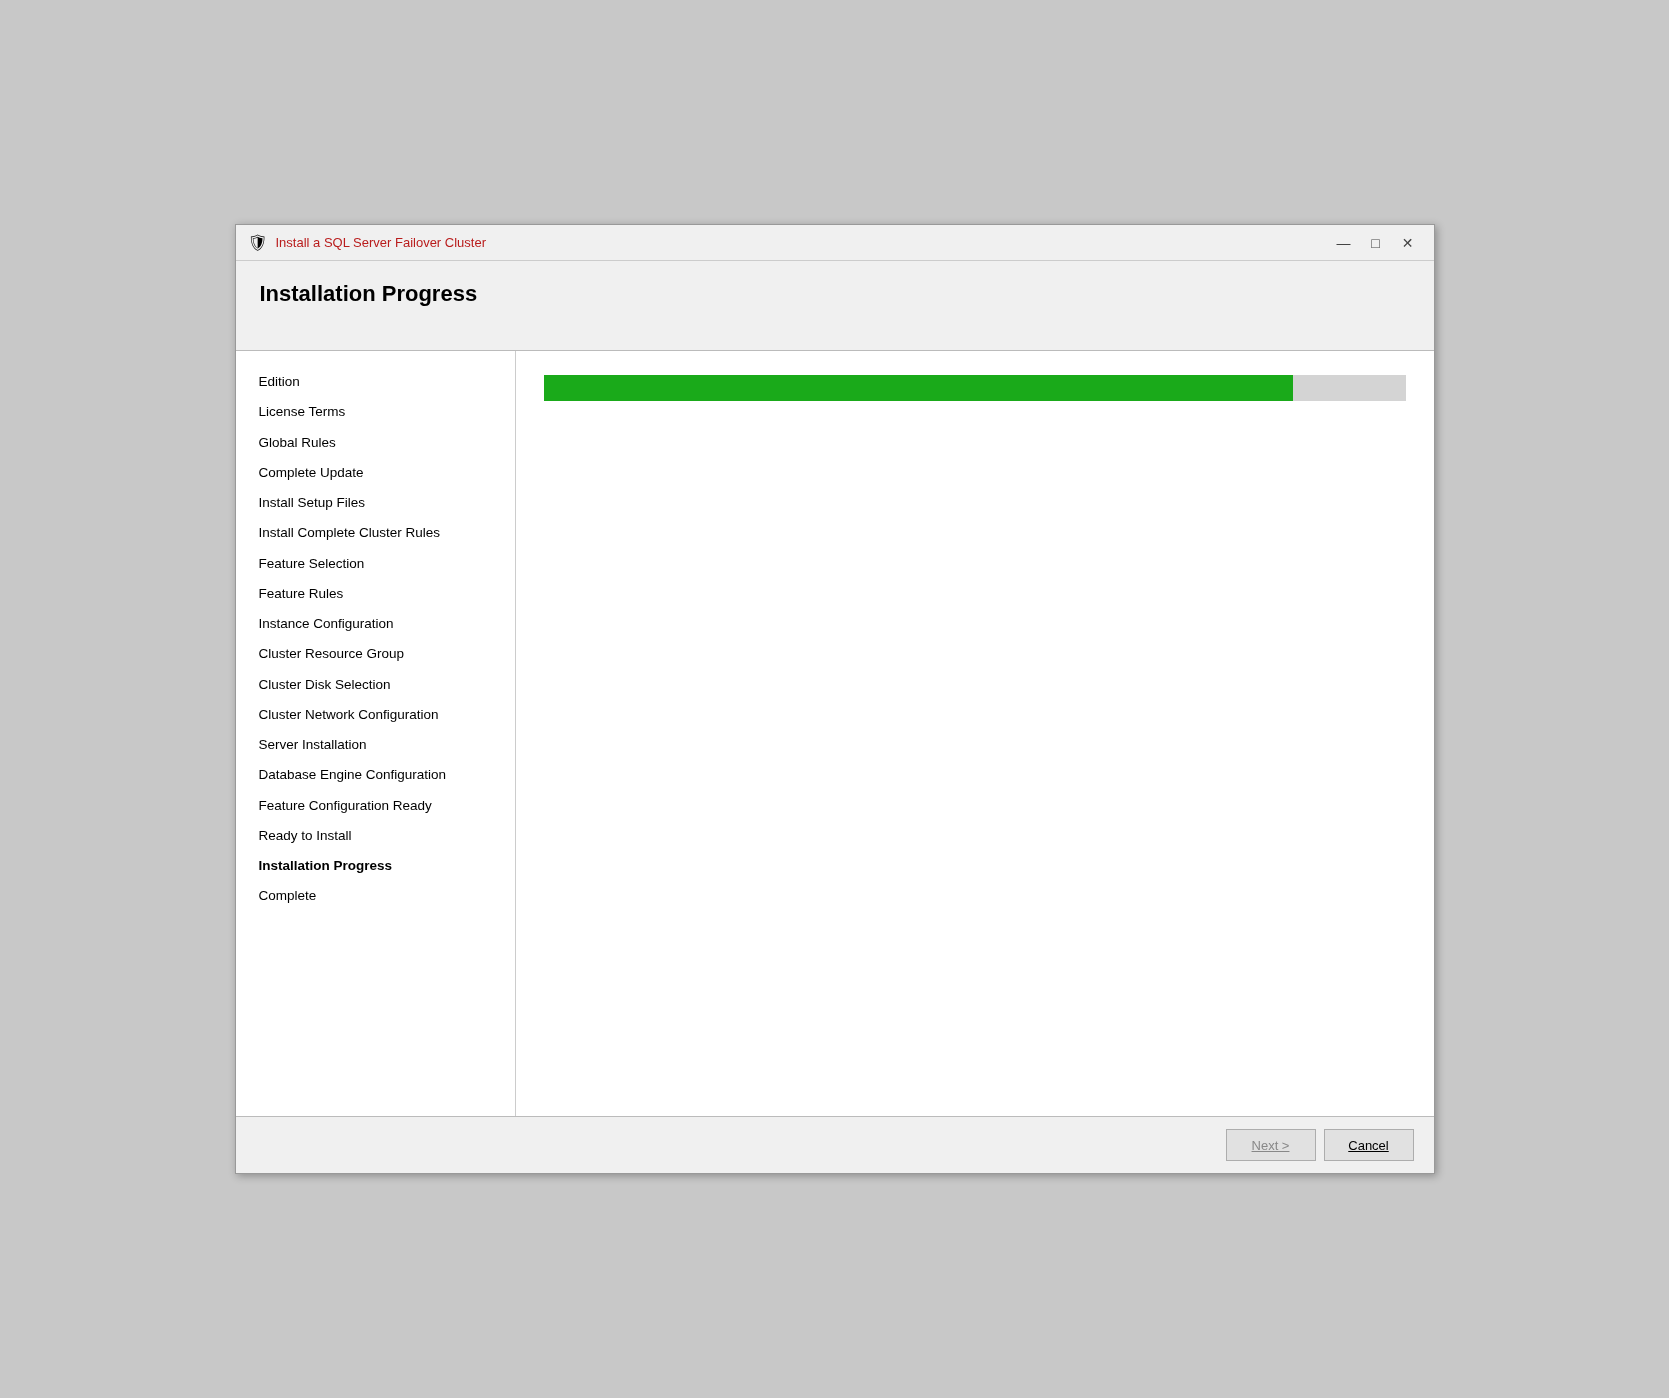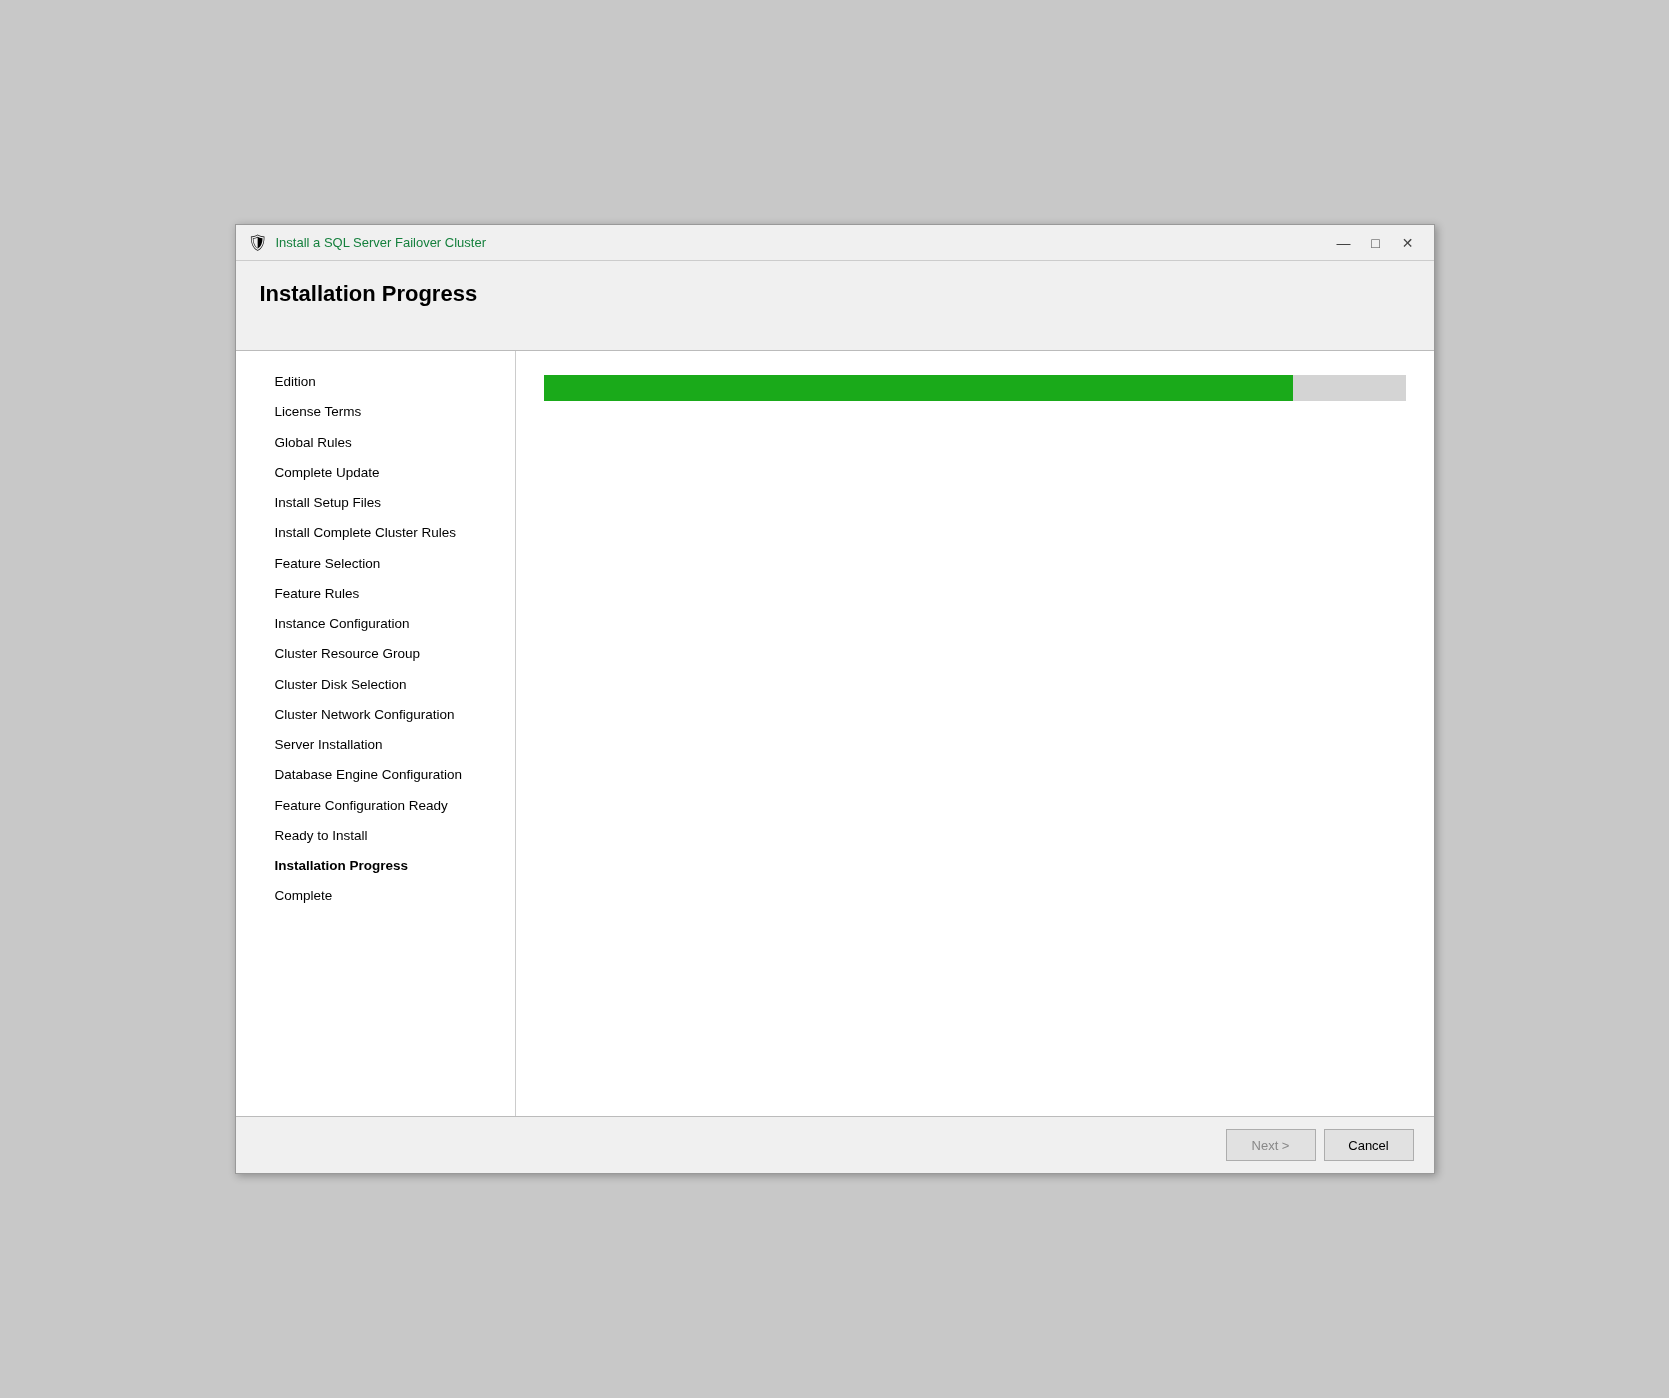--- a/index.html
+++ b/index.html
@@ -43,21 +43,21 @@
       gap: 8px;
     }
 
     .title-bar-icon {
       width: 20px;
       height: 20px;
     }
 
     .title-bar-text {
       font-size: 13px;
-      color: #15803d;
+      color: #b91c1c;
     }
 
     .title-bar-controls {
       display: flex;
       gap: 4px;
     }
 
     .title-bar-btn {
       width: 28px;
       height: 20px;
@@ -97,21 +97,20 @@
       border-right: 1px solid #ccc;
       padding: 16px 0;
     }
 
     .sidebar-item {
       padding: 5px 23px;
       font-size: 13.5px;
       color: #000;
       cursor: default;
       line-height: 1.5;
-      margin-left: 16px;
     }
 
     .sidebar-item.active {
       font-weight: bold;
     }
 
     .main-content {
       flex: 1;
       padding: 24px 28px;
       background: #fff;
@@ -145,20 +144,21 @@
 
     .footer-btn {
       min-width: 90px;
       height: 32px;
       background: #e1e1e1;
       border: 1px solid #adadad;
       font-size: 13px;
       cursor: pointer;
       padding: 0 16px;
       color: #000;
+      text-decoration: underline;
     }
 
     .footer-btn:disabled {
       color: #888;
       cursor: default;
     }
   </style>
 </head>
 <body>
 

